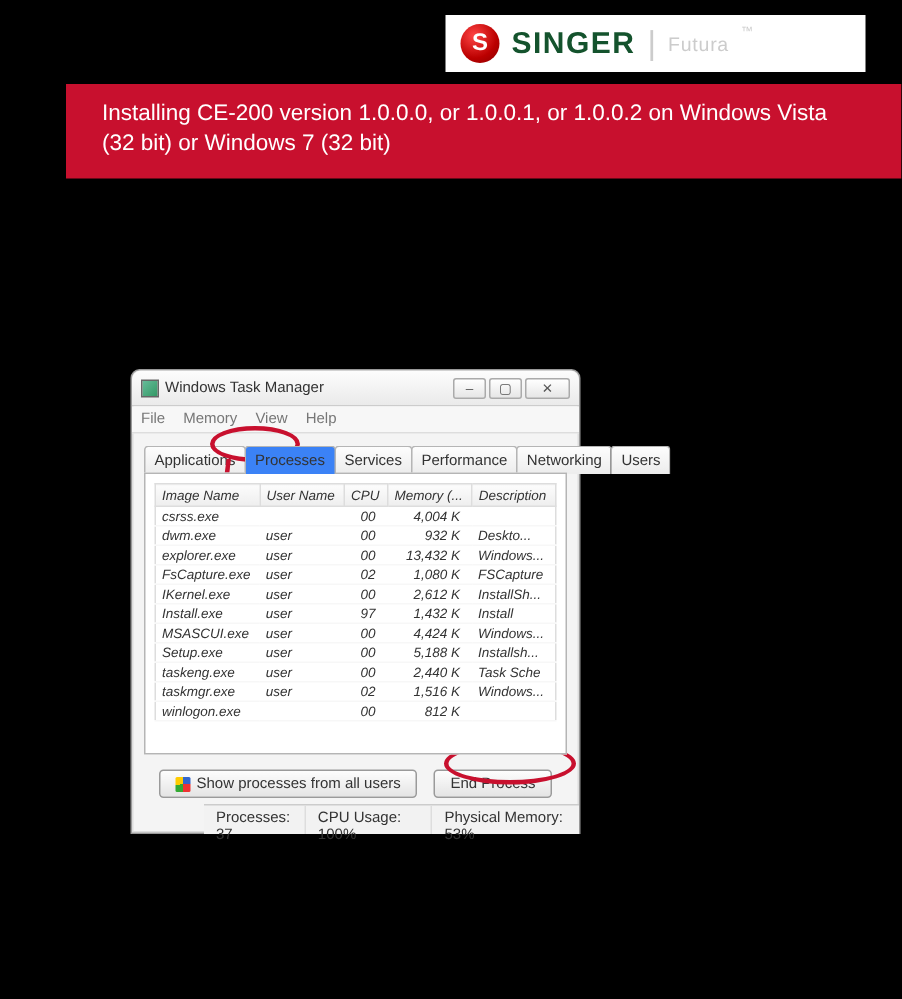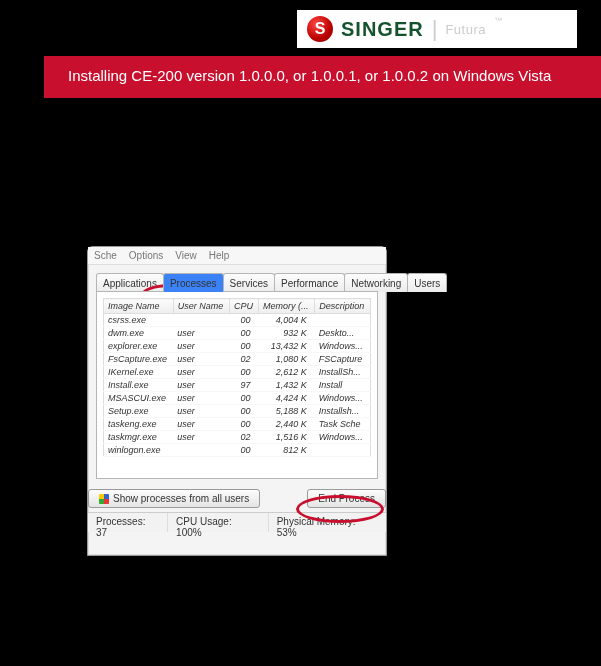--- a/index.html
+++ b/index.html
@@ -159,21 +159,21 @@
     .grid td {
       padding: 1px 4px;
       border-bottom: 1px solid #f7f7f7;
       white-space: nowrap;
       color: #333;
     }
     .grid td.num { text-align: right; padding-right: 8px; }
     .btn-row {
       display: flex;
       justify-content: space-between;
-      padding: 4px 0;
+      padding: 4px 18px;
       gap: 6px;
     }
     .vista-btn {
       border: 1px solid #9a9a9a;
       background: linear-gradient(#fdfdfd, #e4e4e4);
       border-radius: 3px;
       padding: 3px 10px;
       font-size: 10px;
       color: #333;
       display: inline-flex;
@@ -184,20 +184,21 @@
       width: 10px; height: 10px; display: inline-block;
       background: conic-gradient(#36c 0 25%, #e33 0 50%, #3a3 0 75%, #fc0 0 100%);
       border-radius: 1px;
     }
     .statusbar {
       border-top: 1px solid #ccc;
       display: flex;
       font-size: 10px;
       background: #f2f2f2;
       height: 20px;
+      margin-left: 48px;
     }
     .status-cell {
       border-right: 1px solid #ddd;
       padding: 3px 8px;
       color: #333;
     }
 
     .ellipse {
       position: absolute;
       border: 3px solid #c8102e;
@@ -228,26 +229,36 @@
 <div class="brand-bar">
   <div class="brand-logo">S</div>
   <div class="brand-primary">SINGER</div>
   <div class="brand-sep">|</div>
   <div class="brand-secondary">Futura</div>
   <div class="brand-tm">™</div>
 </div>
 
 <div class="red-title">
   <span>Installing CE-200 version 1.0.0.0, or 1.0.0.1, or 1.0.0.2 on Windows Vista</span>
+  <span>(32 bit) or Windows 7 (32 bit)</span>
 </div>
 
 <div class="shot">
+  <div class="titlebar">
+    <span class="app-icon"></span>
+    <span class="title-text">Windows Task Manager</span>
+    <div class="win-btns">
+      <div class="win-btn">–</div>
+      <div class="win-btn">▢</div>
+      <div class="win-btn close">✕</div>
+    </div>
+  </div>
   <div class="menubar">
-    <span>Sche</span>
-    <span>Options</span>
+    <span>File</span>
+    <span>Memory</span>
     <span>View</span>
     <span>Help</span>
   </div>
   <div class="tabs">
     <div class="tab">Applications</div>
     <div class="tab active">Processes</div>
     <div class="tab">Services</div>
     <div class="tab">Performance</div>
     <div class="tab">Networking</div>
     <div class="tab">Users</div>

